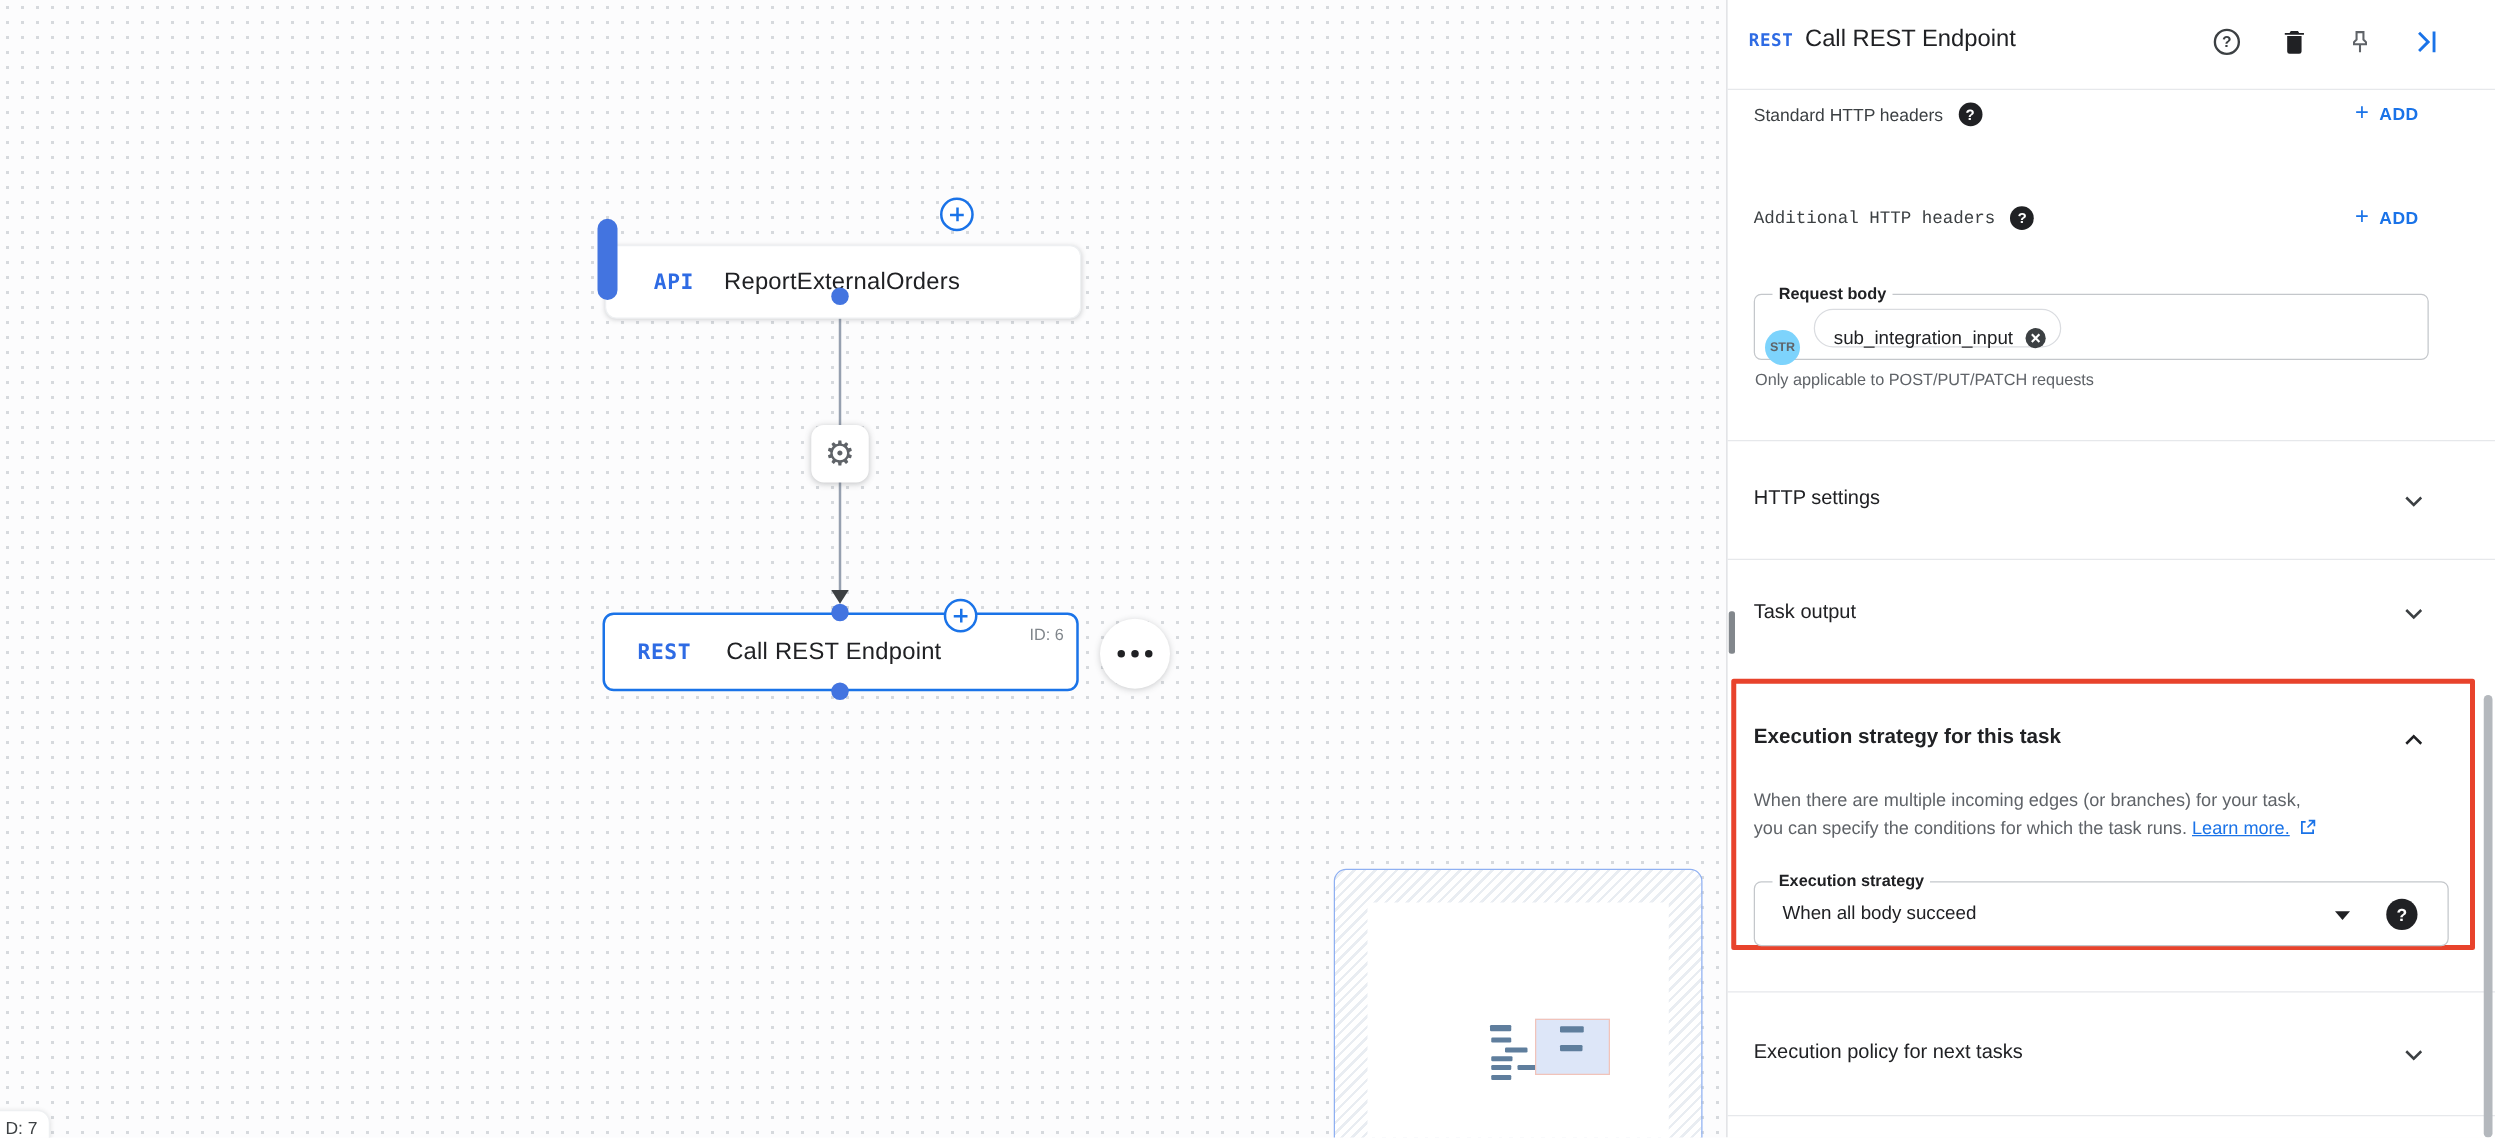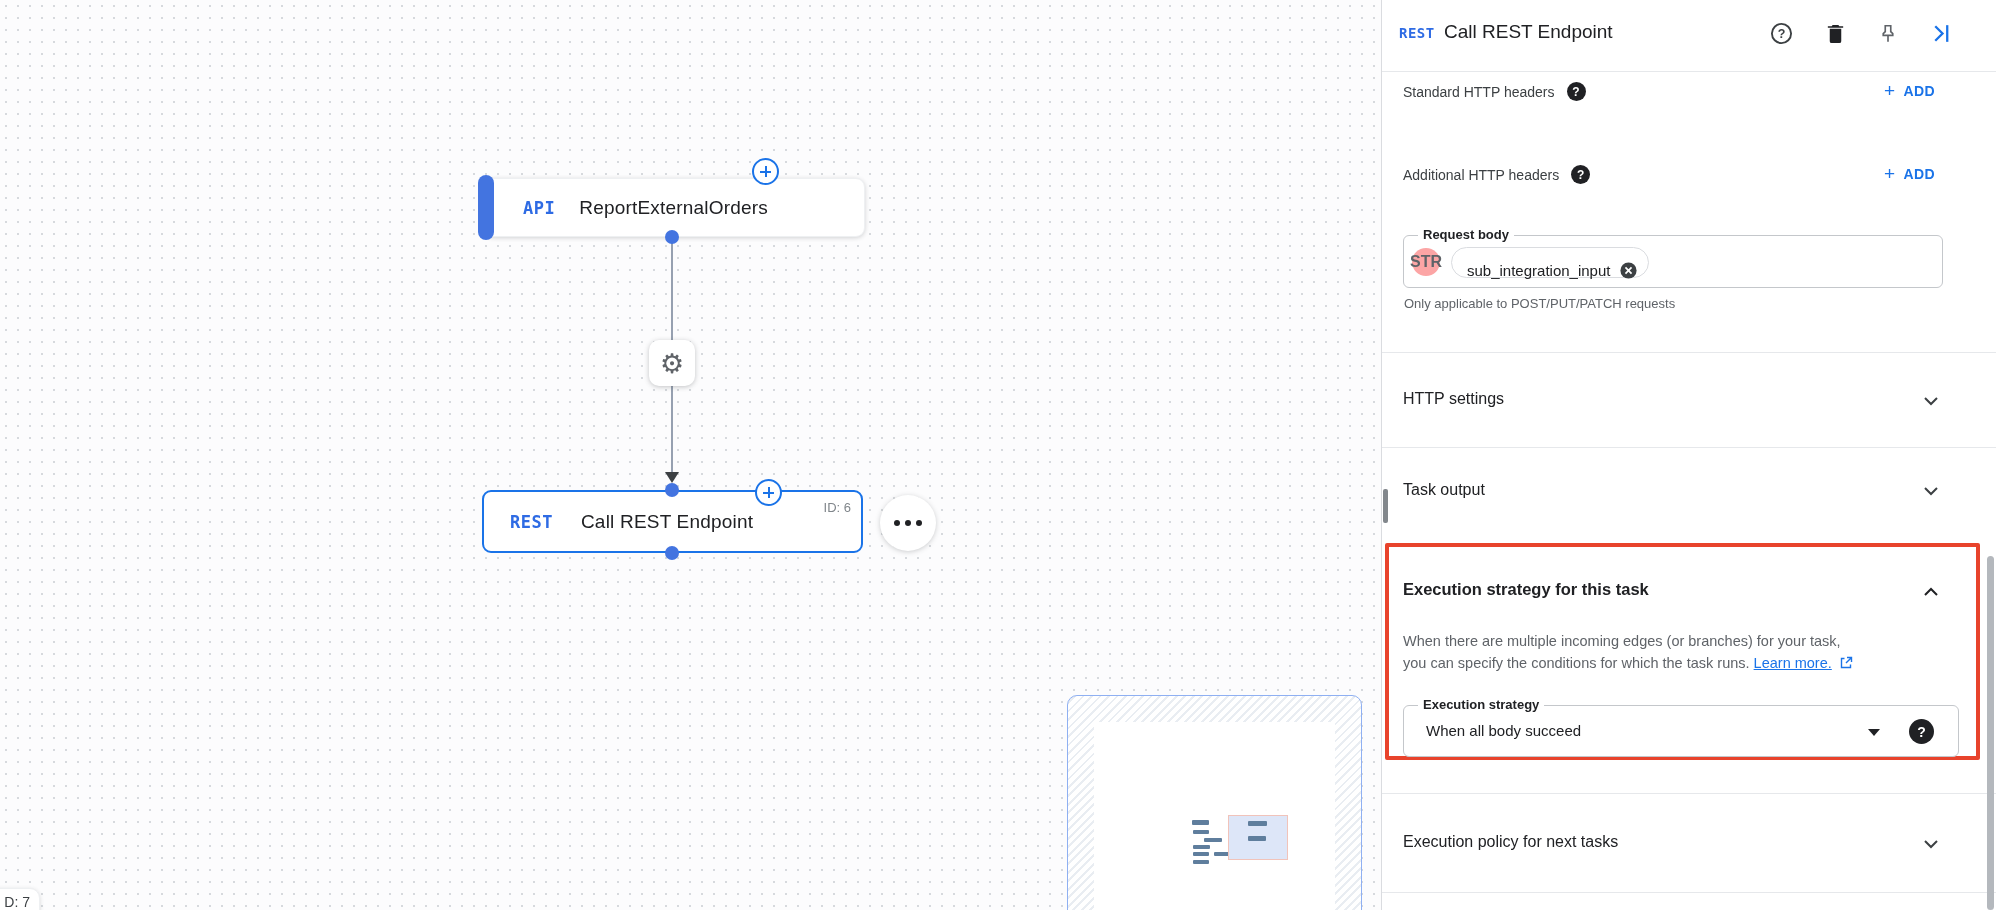--- a/index.html
+++ b/index.html
@@ -11,21 +11,21 @@
   body{font-family:"Liberation Sans",sans-serif;color:var(--t1);background:#fff;}
   .stage{position:relative;width:1996px;height:910px;}
 
   
   .canvas{position:absolute;left:0;top:0;width:1381px;height:910px;background-color:#fcfcfd;
     background-image:radial-gradient(#d6d9dd 1.2px, transparent 1.5px);background-size:12px 12px;}
   .edge{position:absolute;left:671px;top:237px;width:2px;height:240px;background:#96a0b0;}
   .edge-arrow{position:absolute;left:665px;top:472px;width:0;height:0;
     border-left:7px solid transparent;border-right:7px solid transparent;border-top:11px solid #3c4043;}
   .node{position:absolute;background:#fff;border-radius:9px;box-shadow:0 1px 4px rgba(60,64,67,.22);}
-  .node1{left:484px;top:178px;width:381px;height:59px;border:1px solid #eef0f2;}
+  .node1{left:484px;top:196px;width:381px;height:59px;border:1px solid #eef0f2;}
   .node1-bar{position:absolute;left:478px;top:175px;width:16px;height:65px;border-radius:8px;background:var(--node-blue);}
   .node2{left:482px;top:490px;width:381px;height:63px;border:2px solid var(--accent-blue);box-shadow:none;}
   .node-inner{display:flex;align-items:center;height:100%;}
   .node-badge{font-family:"DejaVu Sans Mono",monospace;font-weight:bold;color:#2e6be4;font-size:17px;letter-spacing:.5px;}
   .node1 .node-badge{margin-left:38px;}
   .node2 .node-badge{margin-left:26px;}
   .node-label{font-size:19px;color:var(--t1);letter-spacing:.2px;}
   .node1 .node-label{margin-left:24px;}
   .node2 .node-label{margin-left:28px;}
   .node-id{position:absolute;top:8px;right:10px;font-size:13px;color:#80868b;}
@@ -64,22 +64,22 @@
   .row-label{font-size:14px;color:#3c4043;display:flex;align-items:center;gap:12px;}
   .qmark{width:19px;height:19px;border-radius:50%;background:#202124;color:#fff;display:inline-flex;
     align-items:center;justify-content:center;font-size:12px;font-weight:bold;flex:0 0 auto;}
   .qmark::after{content:"?";}
   .add-btn{position:absolute;right:61px;display:flex;align-items:center;gap:8px;color:var(--accent-blue);
     font-size:14px;font-weight:600;letter-spacing:.4px;cursor:pointer;}
   .add-plus{font-size:19px;font-weight:400;line-height:1;}
   .add-plus::after{content:"+";}
   .field{position:absolute;left:21px;width:540px;border:1px solid #c4c7cb;border-radius:6px;background:#fff;}
   .field-label{position:absolute;left:14px;top:-9px;background:#fff;padding:0 5px;font-size:13px;font-weight:600;color:var(--t1);}
-  .str-chip{position:absolute;left:8px;top:12px;width:28px;height:28px;border-radius:50%;background:#fca5a5;
-    color:#5f6368;font-size:16px;font-weight:bold;display:flex;align-items:center;justify-content:center;}
+  .str-chip{position:absolute;left:8px;top:28px;width:28px;height:28px;border-radius:50%;background:#7dd3fc;
+    color:#5f6368;font-size:10px;font-weight:bold;display:flex;align-items:center;justify-content:center;}
   .var-chip{position:absolute;left:47px;top:11px;height:31px;border:1px solid #dadce0;border-radius:16px;
     display:flex;align-items:center;gap:9px;padding:16px 10px 0 15px;font-size:15px;color:var(--t1);background:#fff;text-align:center;}
   .helper{font-size:13px;color:var(--t2);}
   .section-title{font-size:16px;font-weight:500;color:var(--t1);}
   .chev{position:absolute;right:53px;width:24px;height:24px;}
   .scroll-ind{position:absolute;left:1px;top:489px;width:5px;height:34px;background:#82878c;border-radius:2px;}
   .redbox{position:absolute;left:3px;top:543px;width:595px;height:217px;border:4px solid var(--red);border-radius:2px;}
   .exec-title{position:absolute;left:21px;top:580px;font-size:16.5px;font-weight:600;color:var(--t1);}
   .exec-desc{position:absolute;left:21px;top:631px;width:560px;font-size:14.5px;line-height:21.5px;color:var(--t2);}
   .learn-link{color:var(--accent-blue);text-decoration:underline;cursor:pointer;}
@@ -191,21 +191,21 @@
       <span class="row-label">
         <span>Standard HTTP headers</span>
         <span class="qmark"></span>
       </span>
     </div>
     <div class="add-btn" style="top:81px;">
       <span class="add-plus"></span>
       <span>ADD</span>
     </div>
 
-    <div class="abs" style="left:21px;top:165px;">
+    <div class="abs" style="left:21px;top:165px;font-family:Liberation Mono, monospace;">
       <span class="row-label">
         <span>Additional HTTP headers</span>
         <span class="qmark"></span>
       </span>
     </div>
     <div class="add-btn" style="top:164px;">
       <span class="add-plus"></span>
       <span>ADD</span>
     </div>
 

